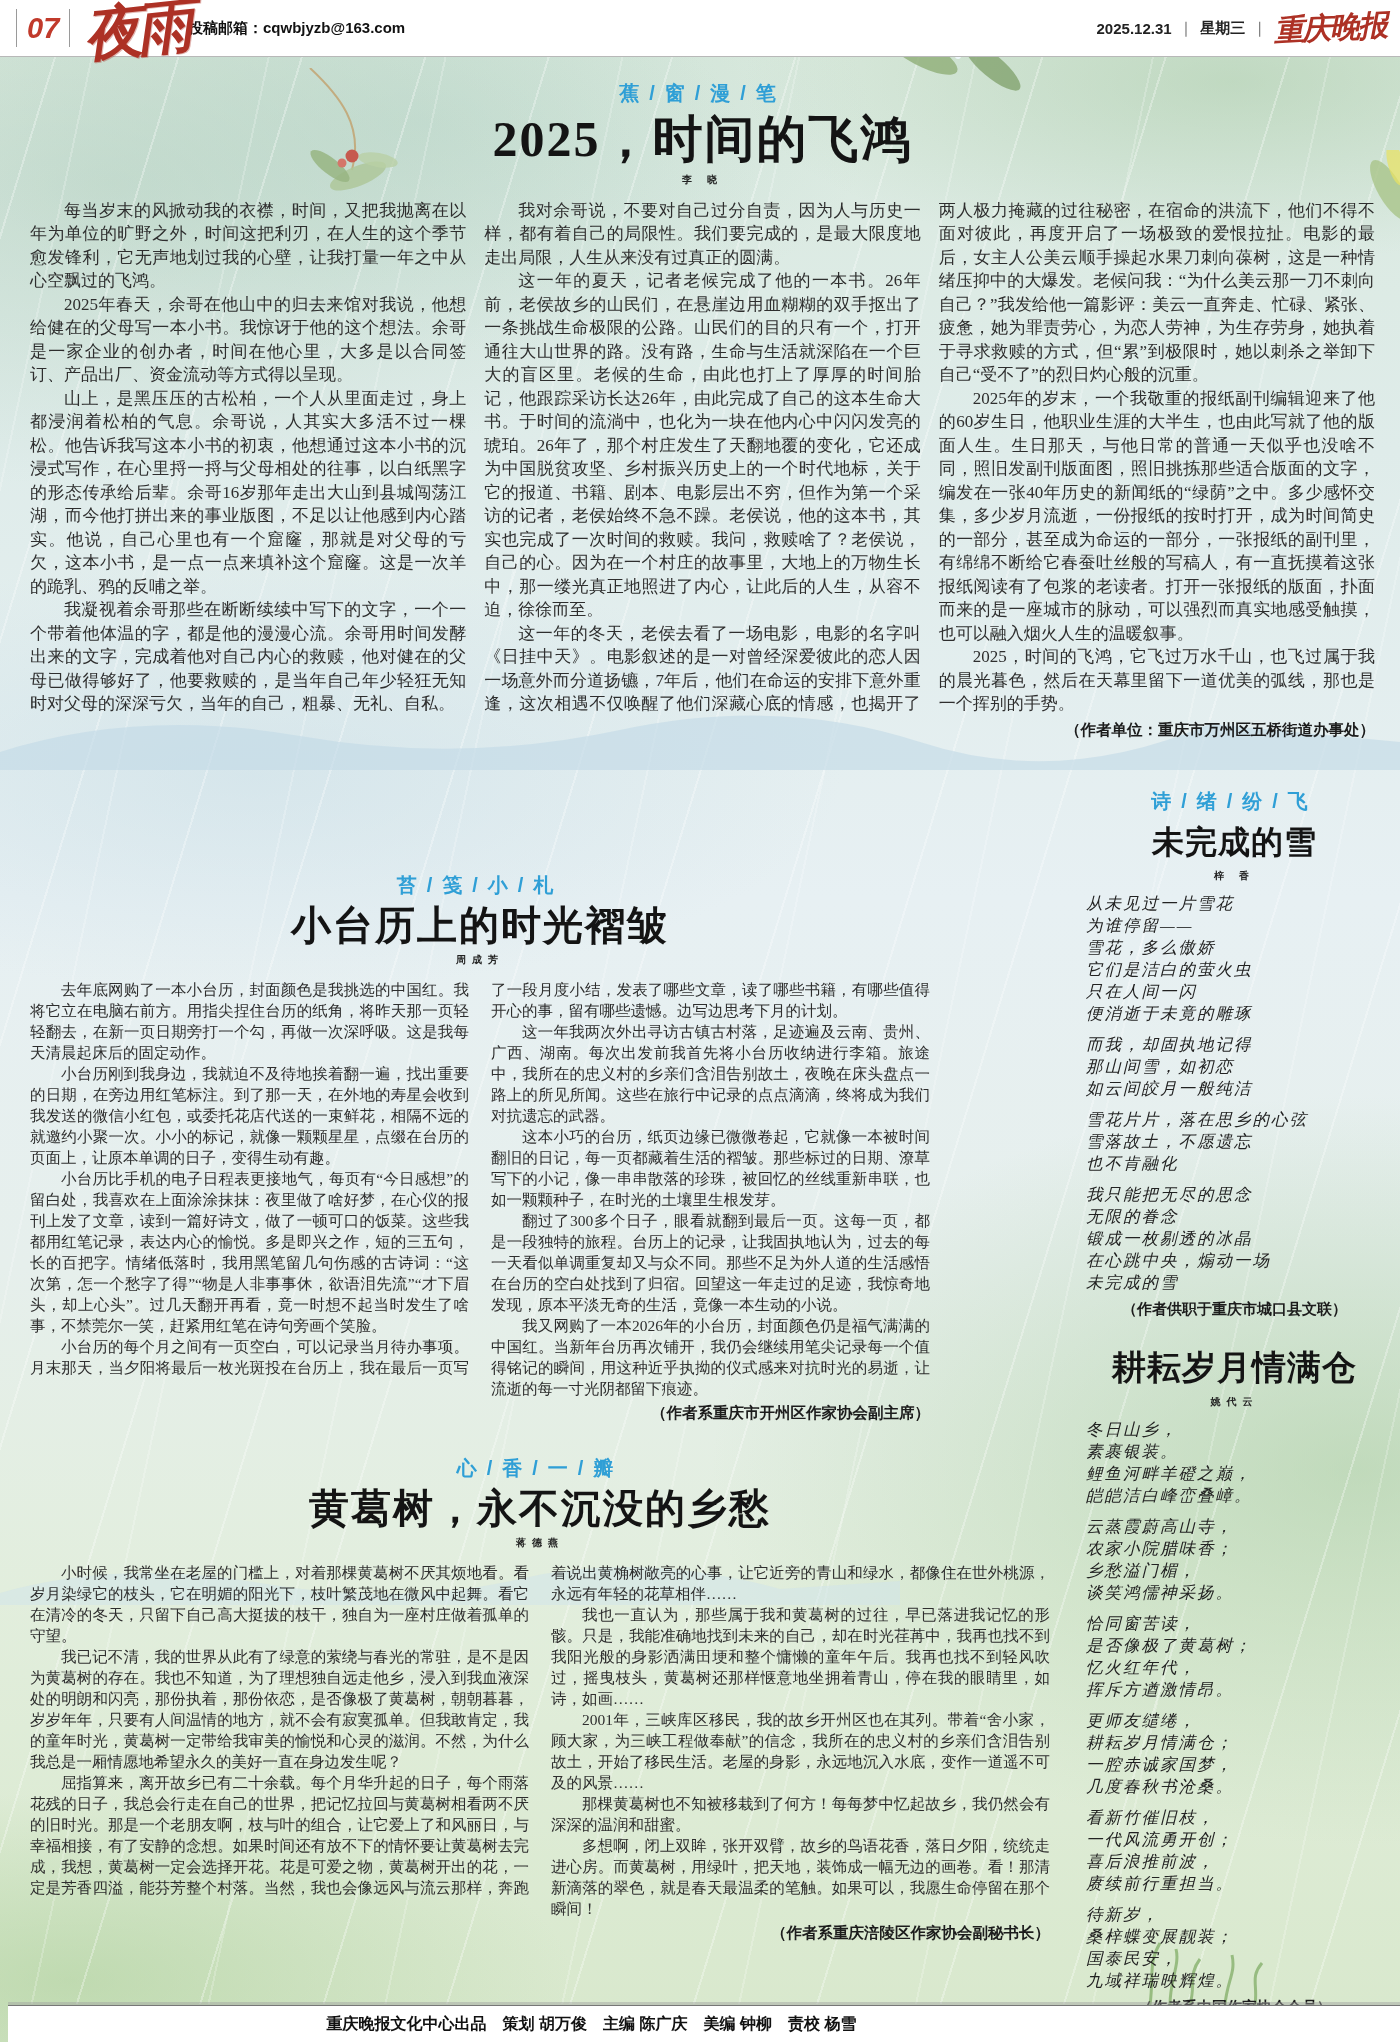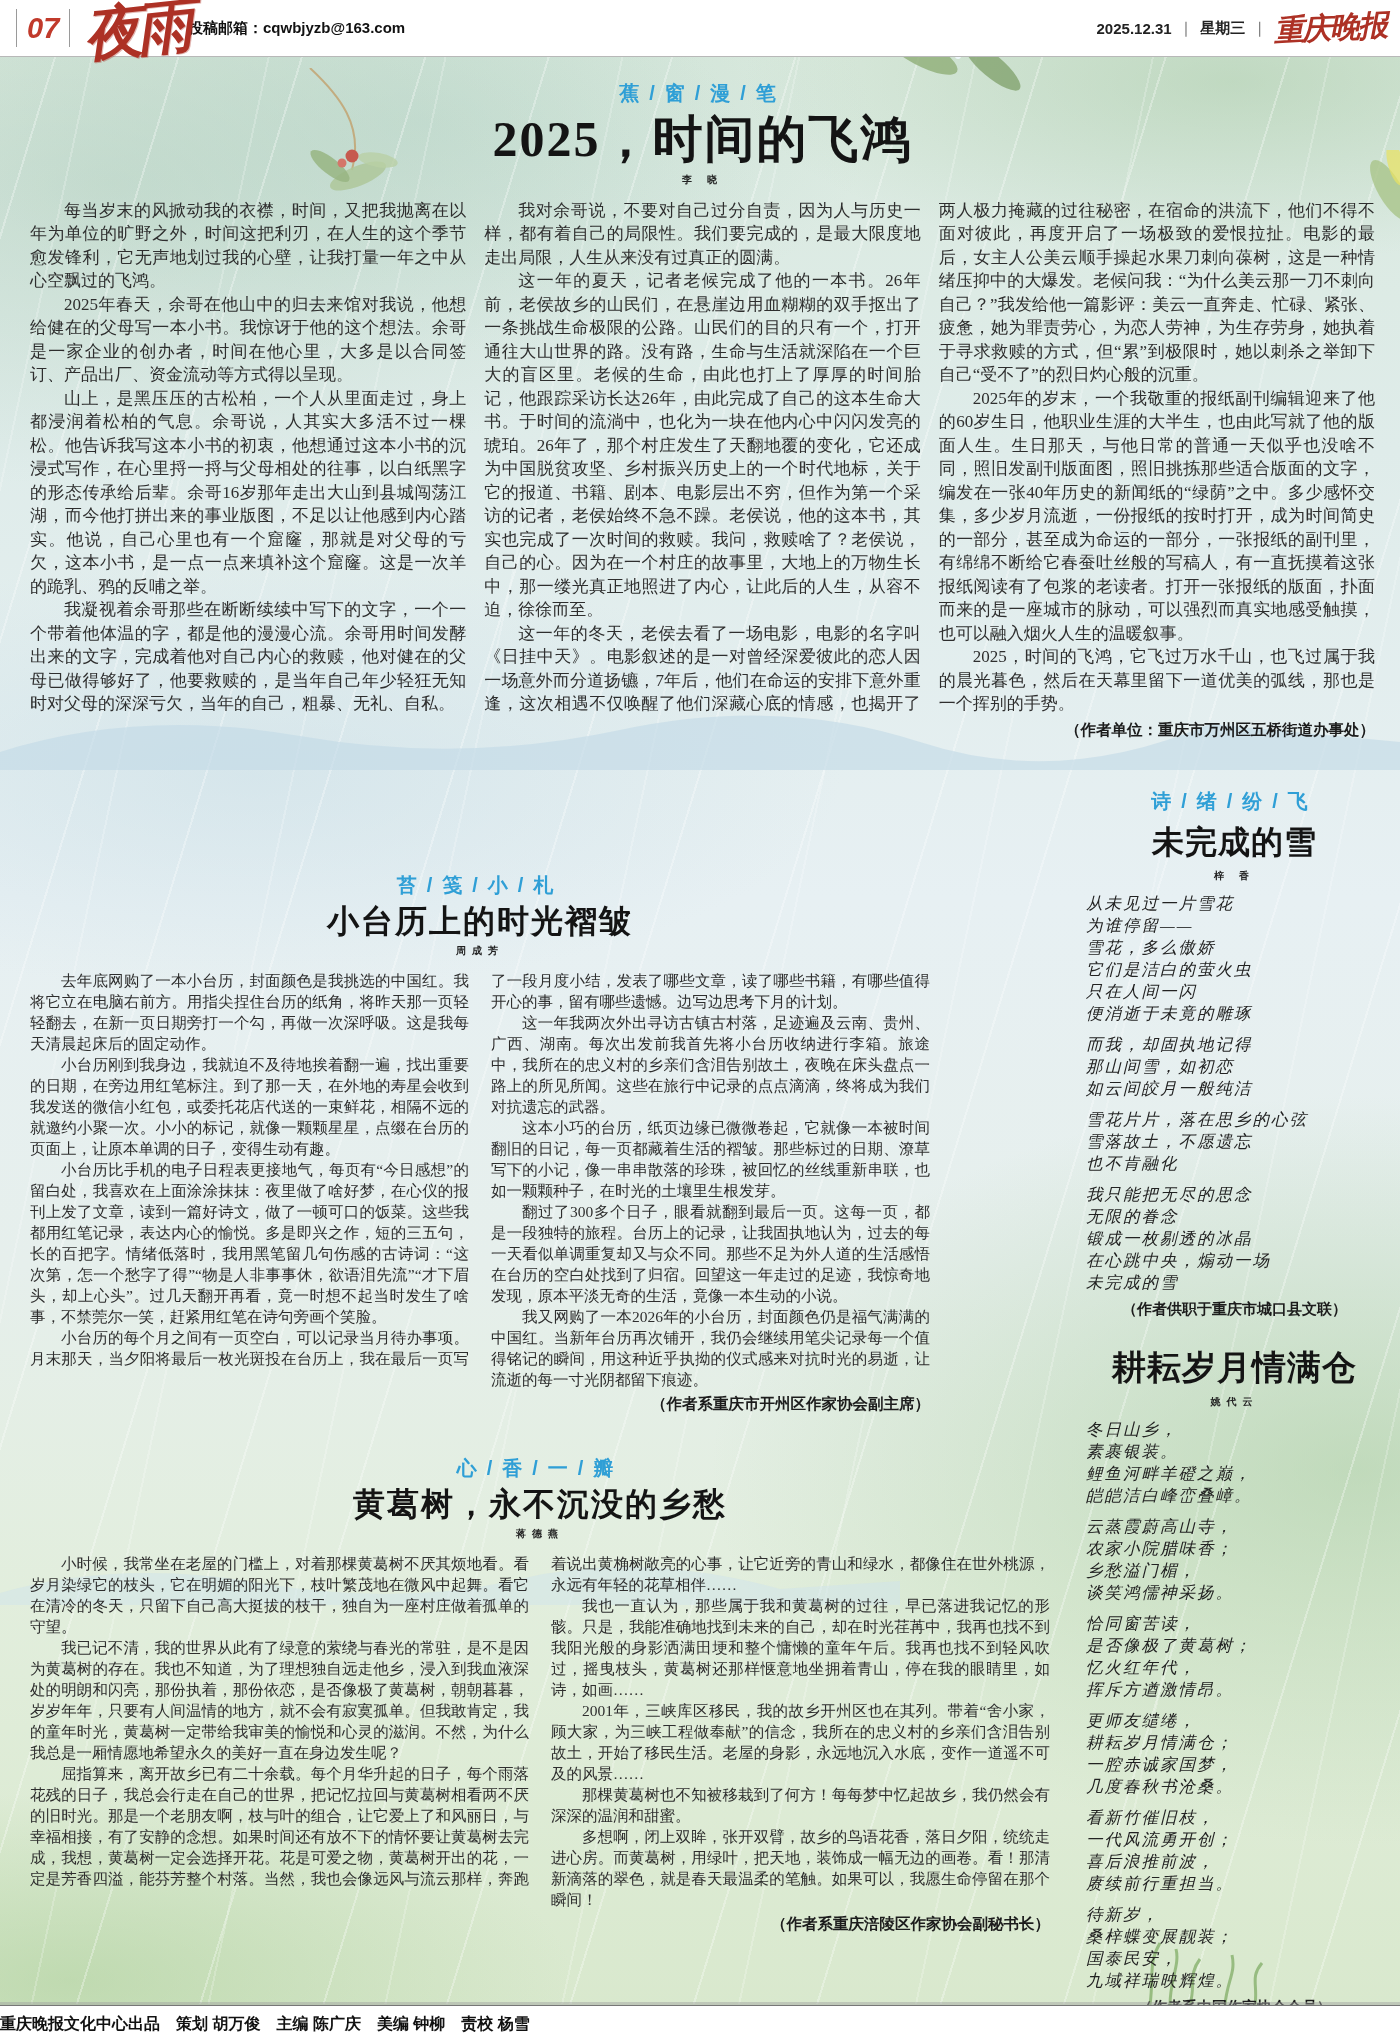--- a/index.html
+++ b/index.html
@@ -40,34 +40,34 @@
   .byline{text-align:center;font-family:"Liberation Sans",sans-serif;font-size:10px;font-weight:bold;
     color:#222;letter-spacing:6px;margin-bottom:12px;}
   .body{text-align:justify;color:#2e2e2e;}
   .para{margin:0;text-indent:2em;}
   .cols3{column-count:3;column-gap:18px;}
   .cols2{column-count:2;column-gap:22px;}
   .attribution{text-align:right;font-weight:bold;font-size:15.5px;color:#1c1c1c;margin-top:4px;}
   #article1 .body{font-size:17px;line-height:23.5px;}
   #article2 .body,#article3 .body{font-size:15.5px;line-height:21px;}
   #article1 .a-title{font-size:50px;}
-  #article2 .a-title,#article3 .a-title{font-size:32px;}
+  #article2 .a-title,#article3 .a-title{font-size:40px;}
   
   .poems{position:absolute;left:1072px;top:788px;width:325px;z-index:3;}
   .poem-title{text-align:center;font-weight:900;color:#141414;letter-spacing:1px;}
   .poem-lines{margin-top:10px;font-style:italic;font-size:16.5px;line-height:22px;color:#222;
     padding-left:14px;letter-spacing:2px;}
   .poem-line{min-height:22px;}
   .poem-line:empty{min-height:9px;}
   .poem-attr{font-style:normal;font-weight:bold;font-size:15px;color:#1c1c1c;margin-top:6px;text-align:center;letter-spacing:0;}
   
-  .footer{position:absolute;left:0;right:0;bottom:0;height:37px;background:#fff;border-top:1px solid #777;
+  .footer{position:absolute;left:8px;right:0;bottom:0;height:37px;background:#fff;border-top:1px solid #777;
     box-shadow:0 -3px 0 rgba(160,160,160,.45);z-index:6;
     font-family:"Liberation Sans",sans-serif;font-size:16px;font-weight:bold;color:#111;
-    line-height:36px;text-align:left;padding-right:225px;box-sizing:border-box;}
+    line-height:36px;text-align:center;padding-right:225px;box-sizing:border-box;}
   .deco{position:absolute;z-index:2;pointer-events:none;}
 </style>
 </head>
 <body>
 
 <div class="page">
 
   <div class="rain"></div>
 
   <svg class="deco" style="left:292px;top:68px" width="210" height="135" viewBox="0 0 210 135">

